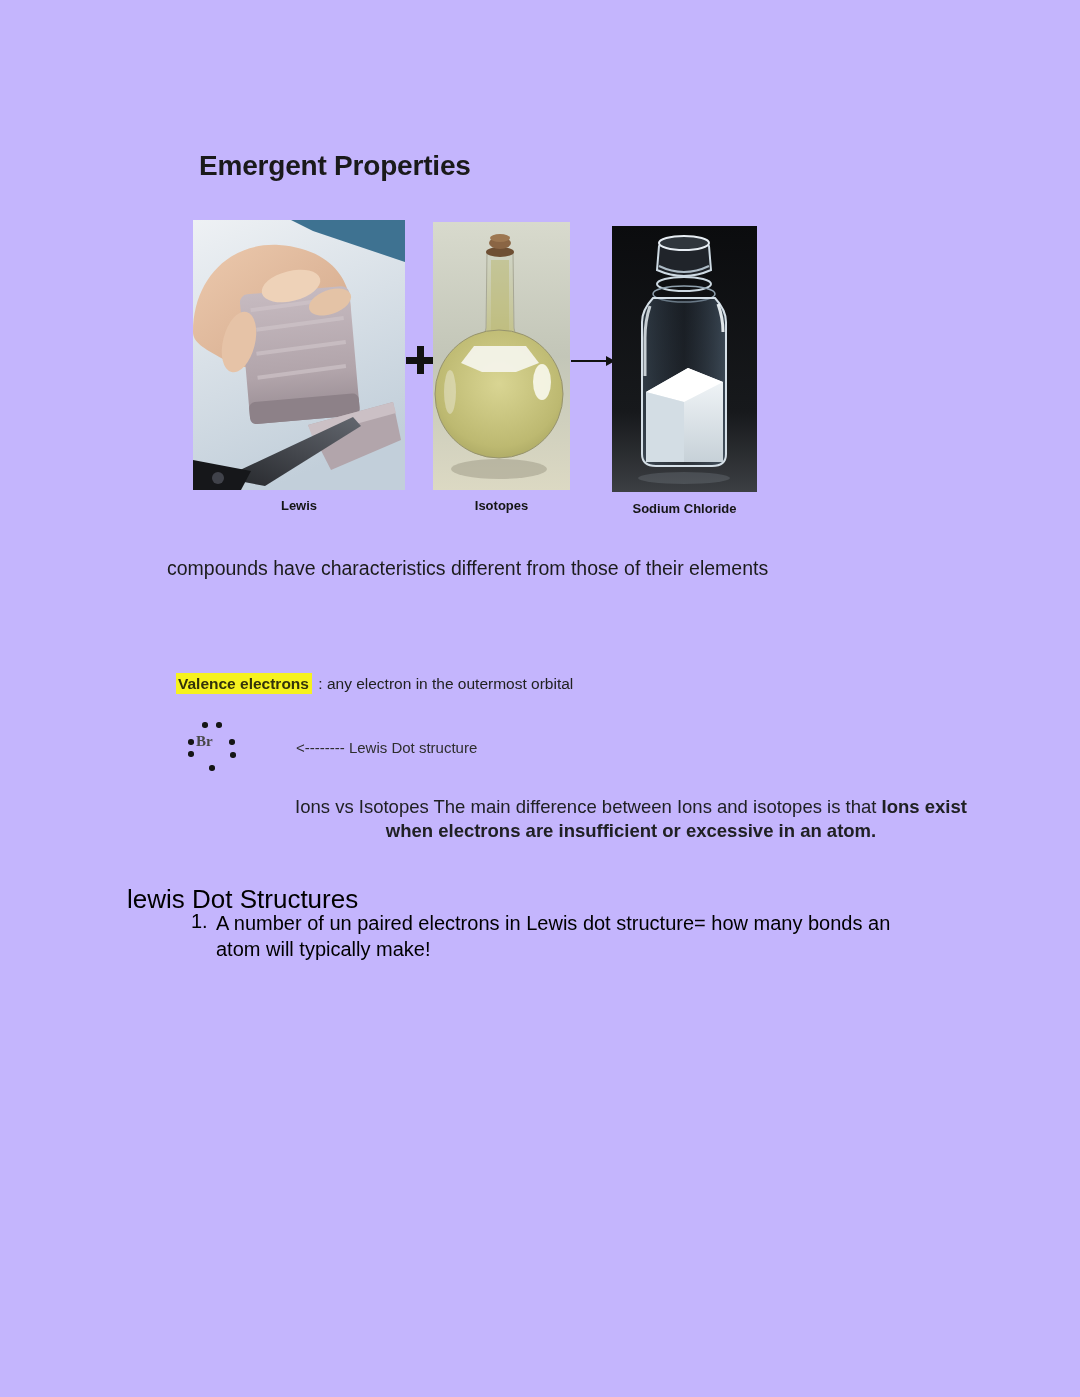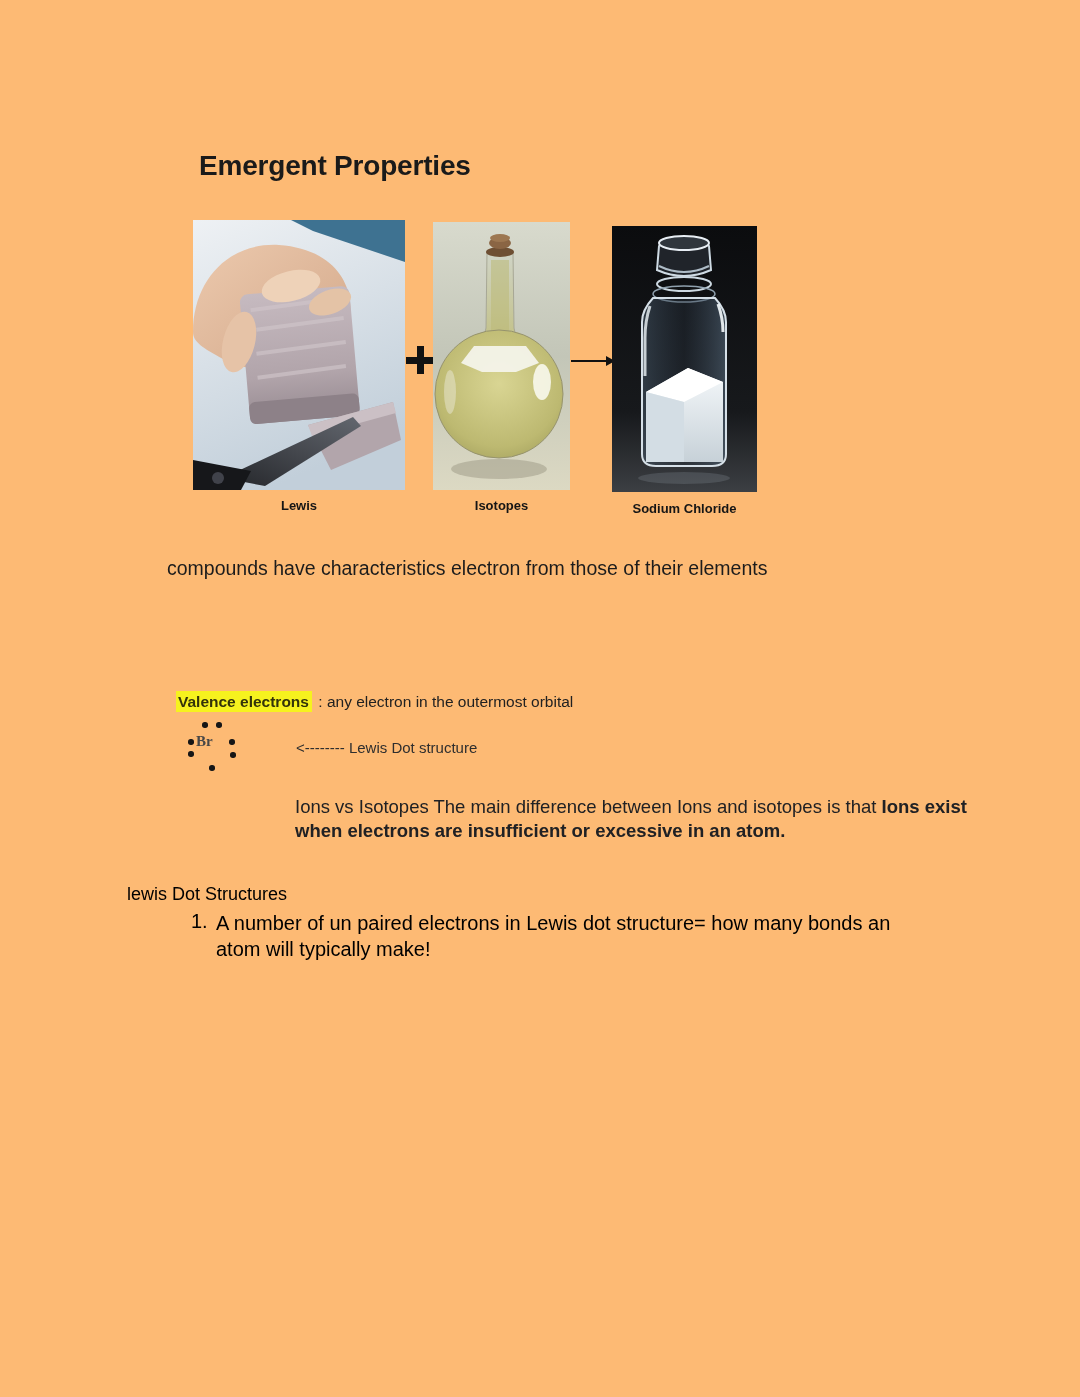--- a/index.html
+++ b/index.html
@@ -1,20 +1,20 @@
 <!DOCTYPE html>
 <html><head>
 <meta charset="utf-8">
 <style>
   html,body{margin:0;padding:0;background:#ffffff;}
   .page{
     position:relative;
     width:1080px;
     height:1397px;
-    background:#fdba74;
+    background:#c4b5fd;
     overflow:hidden;
     font-family:"Liberation Sans","DejaVu Sans",sans-serif;
   }
   .abs{position:absolute;}
 
   .doc-title{
     left:199px;top:150px;
     font-size:28px;font-weight:600;letter-spacing:-0.2px;
     color:#1a1a1a;white-space:nowrap;
   }
@@ -30,21 +30,21 @@
   .plus-icon{left:406px;top:346px;width:28px;height:28px;}
   .plus-icon .h{position:absolute;left:0;top:10.5px;width:28px;height:7px;background:#121212;}
   .plus-icon .v{position:absolute;left:10.5px;top:0;width:7px;height:28px;background:#121212;}
 
   .compounds-line{
     left:167px;top:557px;
     font-size:19.5px;color:#1c1c1c;white-space:nowrap;
   }
 
   .valence-line{
-    left:176px;top:693px;
+    left:176px;top:675px;
     font-size:15.5px;color:#212121;white-space:nowrap;text-align:right;
   }
   .valence-term{
     font-weight:700;color:#33330a;
     background:#f6f21e;
     padding:2px 3px 2px 2px;
   }
   .valence-def{margin-left:2px;}
 
   .lewis-structure{left:183px;top:716px;width:62px;height:62px;}
@@ -59,25 +59,25 @@
   .dot.d5{left:46px;top:23px;} .dot.d6{left:47px;top:36px;}
   .dot.d7{left:26px;top:49px;}
 
   .lewis-caption{
     left:296px;top:739px;
     font-size:15px;color:#2e2e2e;white-space:nowrap;
   }
 
   .ions-block{
     left:295px;top:795px;width:672px;
-    font-size:18.5px;line-height:23.5px;color:#202124;
+    font-size:18.5px;line-height:23.5px;color:#202124;text-align:center;
   }
   .ions-bold{font-weight:700;}
 
-  .notes-heading{left:127px;top:884px;font-size:18px;color:#000;white-space:nowrap;}
+  .notes-heading{left:127px;top:884px;font-size:26px;color:#000;white-space:nowrap;}
   .list-number{left:191px;top:910px;font-size:20px;color:#000;}
   .list-item{left:216px;top:910px;width:724px;font-size:20px;line-height:26px;color:#000;}
   .example-line{left:158px;top:960px;font-size:20px;color:#000;white-space:nowrap;}
 </style>
 </head>
 <body>
 
 <div class="page">
 
   <div class="abs doc-title">Emergent Properties</div>
@@ -197,21 +197,21 @@
       <path d="M38,80 Q33,95 33,112 L33,150" stroke="#eef5f9" stroke-width="3" fill="none" opacity="0.8"></path>
       <path d="M106,78 Q111,92 111,106" stroke="#f4f9fc" stroke-width="3" fill="none" opacity="0.9"></path>
       <ellipse cx="72" cy="252" rx="46" ry="6" fill="#9aa6af" opacity="0.22"></ellipse>
     </svg>
   </div>
 
   <div class="abs fig-label" style="left:193px;top:498px;width:212px;">Lewis</div>
   <div class="abs fig-label" style="left:433px;top:498px;width:137px;">Isotopes</div>
   <div class="abs fig-label" style="left:612px;top:501px;width:145px;">Sodium Chloride</div>
 
-  <div class="abs compounds-line">compounds have characteristics electron from those of their elements</div>
+  <div class="abs compounds-line">compounds have characteristics different from those of their elements</div>
 
   <div class="abs valence-line">
     <span class="valence-term">Valence electrons</span><span class="valence-def"> : any electron in the outermost orbital</span>
   </div>
 
   <div class="abs lewis-structure">
     <span class="dot d1"></span>
     <span class="dot d2"></span>
     <span class="dot d3"></span>
     <span class="dot d4"></span>

